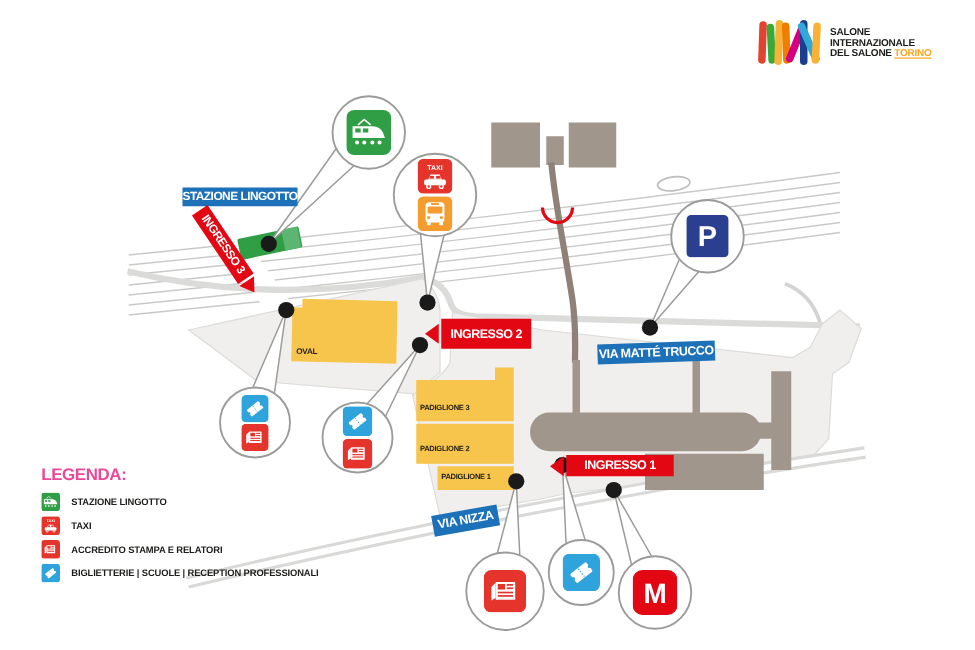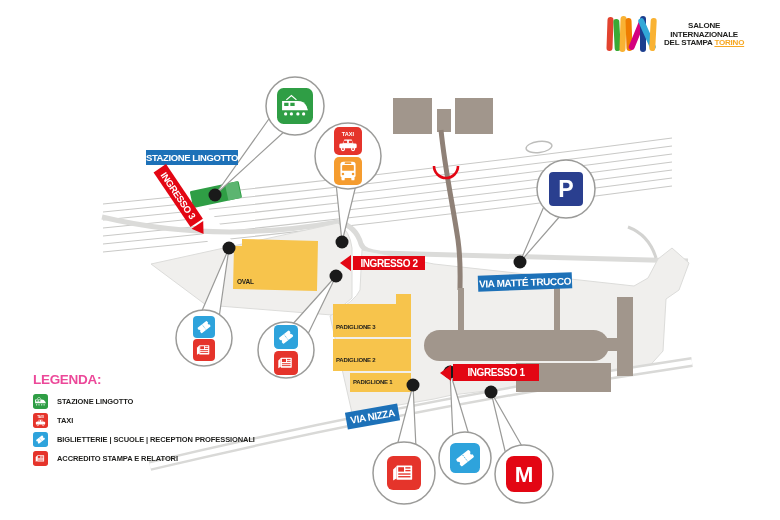--- a/index.html
+++ b/index.html
@@ -14,21 +14,21 @@
   .tri-l{width:0;height:0;border-top:8px solid transparent;border-bottom:8px solid transparent;border-right:11px solid #e30613;margin-right:2px;}
   .tri-r{width:0;height:0;border-top:7px solid transparent;border-bottom:7px solid transparent;border-left:11px solid #e30613;margin-left:2px;}
   .bldg-label{position:absolute;font-weight:bold;color:#1d1d1b;letter-spacing:-0.2px;white-space:nowrap;}
   
   #legend{position:absolute;left:33px;top:372px;}
   #legend .title{font-size:13.5px;font-weight:bold;color:#ec4899;letter-spacing:-0.3px;margin-bottom:7px;}
   .leg-row{display:flex;align-items:center;height:15px;margin-bottom:4px;}
   .leg-row svg{width:15px;height:15px;flex:0 0 15px;}
   .leg-row .leg-label{font-size:7.5px;font-weight:bold;color:#1d1d1b;margin-left:9px;letter-spacing:-0.1px;white-space:nowrap;}
   
-  #logo{position:absolute;left:604px;top:13px;display:flex;align-items:flex-start;text-align:center;}
+  #logo{position:absolute;left:604px;top:13px;display:flex;align-items:flex-start;}
   #logo .logo-text{margin-left:6px;margin-top:9px;font-weight:bold;color:#1d1d1b;font-size:8px;line-height:8.5px;letter-spacing:-0.2px;}
   #logo .accent{color:#f7a823;text-decoration:underline;}
 </style>
 </head>
 <body>
 
 <svg width="0" height="0" style="position:absolute" aria-hidden="true">
   <defs>
     <symbol id="i-train" viewBox="0 0 100 100">
       <rect width="100" height="100" rx="18" fill="#2f9e45"></rect>
@@ -220,21 +220,21 @@
     <div class="box" style="width:92px;height:15px;font-size:9.5px">STAZIONE LINGOTTO</div>
   </div>
 
   <div class="tag red" style="left:166px;top:164px;transform:rotate(56deg);transform-origin:0 0">
     <div class="box" style="width:66px;height:15px;font-size:9.5px">INGRESSO 3</div>
     <div class="tri-r"></div>
   </div>
 
   <div class="tag red" style="left:340px;top:255px">
     <div class="tri-l"></div>
-    <div class="box" style="width:72px;height:14px;font-size:10px">INGRESSO 2</div>
+    <div class="box" style="width:72px;height:24px;font-size:10px">INGRESSO 2</div>
   </div>
 
   <div class="tag" style="left:478px;top:274px;transform:rotate(-2deg)">
     <div class="box" style="width:94px;height:16px;font-size:10px">VIA MATTÉ TRUCCO</div>
   </div>
 
   <div class="tag red" style="left:440px;top:364px">
     <div class="tri-l"></div>
     <div class="box" style="width:86px;height:17px;font-size:10px">INGRESSO 1</div>
   </div>
@@ -257,43 +257,43 @@
       <span class="leg-label">STAZIONE LINGOTTO</span>
     </div>
     <div class="leg-row">
       <svg>
           <use href="#i-taxi"></use>
         </svg>
       <span class="leg-label">TAXI</span>
     </div>
     <div class="leg-row">
       <svg>
+          <use href="#i-press"></use>
+        </svg>
+      <span class="leg-label">ACCREDITO STAMPA E RELATORI</span>
+    </div>
+    <div class="leg-row">
+      <svg>
           <use href="#i-ticket"></use>
         </svg>
       <span class="leg-label">BIGLIETTERIE | SCUOLE | RECEPTION PROFESSIONALI</span>
-    </div>
-    <div class="leg-row">
-      <svg>
-          <use href="#i-press"></use>
-        </svg>
-      <span class="leg-label">ACCREDITO STAMPA E RELATORI</span>
     </div>
   </div>
 
   <div id="logo">
     <svg width="54" height="44" viewBox="0 0 54 44">
       <rect x="3" y="4" width="6" height="34" rx="3" fill="#e2432f" transform="rotate(2 6 21)"></rect>
       <rect x="10" y="6" width="6" height="32" rx="3" fill="#3aaa35" transform="rotate(-3 13 22)"></rect>
       <rect x="16" y="3" width="6" height="36" rx="3" fill="#f9b233" transform="rotate(2 19 21)"></rect>
       <rect x="22" y="5" width="6" height="33" rx="3" fill="#ef7d00" transform="rotate(-2 25 21)"></rect>
       <rect x="30" y="4" width="6" height="34" rx="3" fill="#d4007f" transform="rotate(22 33 21)"></rect>
       <rect x="36" y="3" width="6" height="36" rx="3" fill="#1c3e8e"></rect>
       <rect x="40" y="4" width="6" height="34" rx="3" fill="#31a8d8" transform="rotate(-24 43 21)"></rect>
       <rect x="46" y="5" width="6" height="33" rx="3" fill="#f9b233" transform="rotate(3 49 21)"></rect>
     </svg>
     <div class="logo-text">
       <div>SALONE</div>
       <div>INTERNAZIONALE</div>
-      <div><span>DEL STAMPA</span> <span class="accent">TORINO</span></div>
+      <div><span>DEL SALONE</span> <span class="accent">TORINO</span></div>
     </div>
   </div>
 
 </div>
 
 </body></html>

